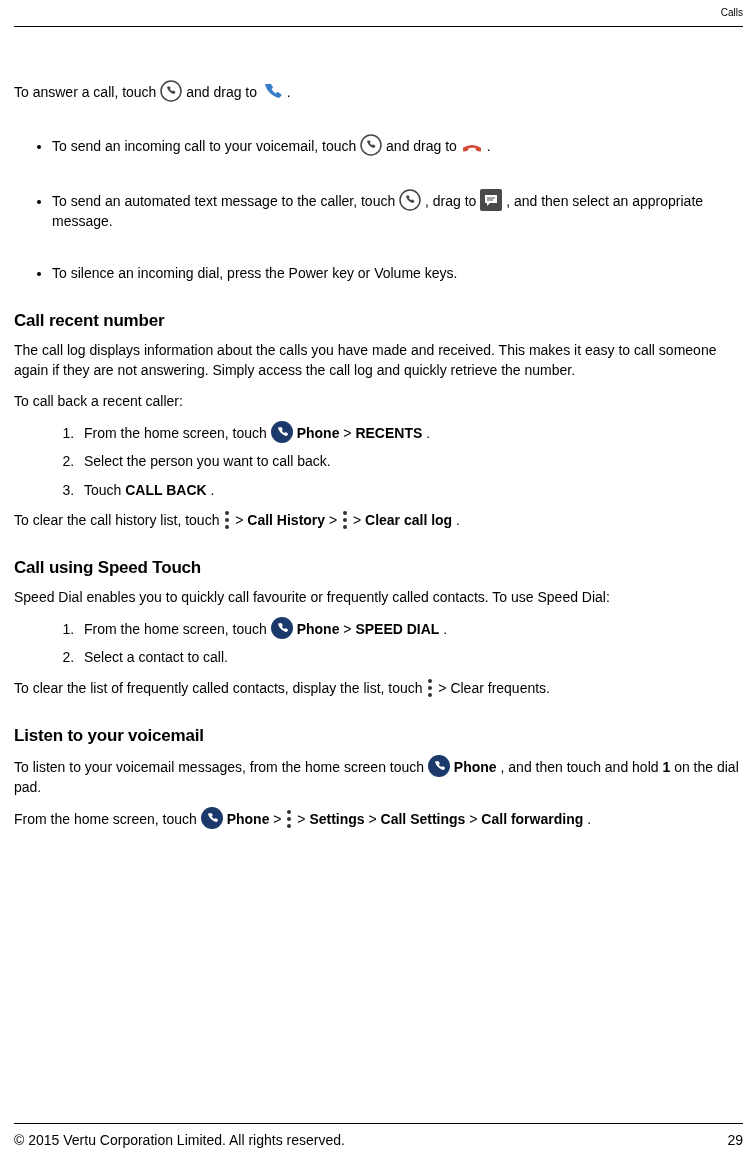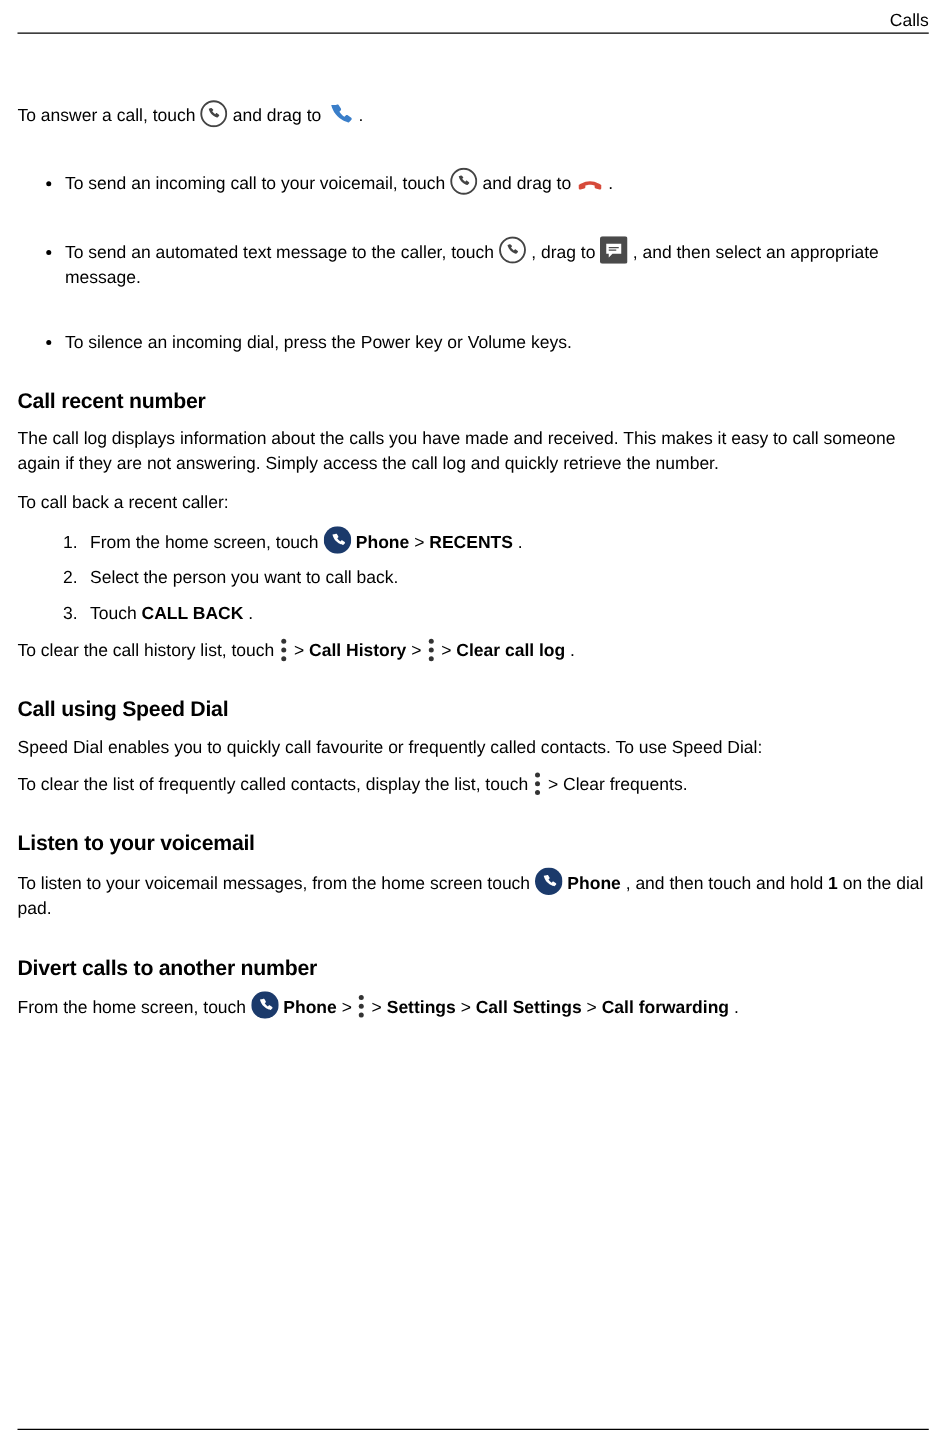--- a/index.html
+++ b/index.html
@@ -10,21 +10,21 @@
     position: relative;
     background: #fff;
     color: #000;
     font-size: 14px;
     line-height: 1.45;
   }
   .header-label {
     position: absolute;
     top: 6px;
     right: 12px;
-    font-size: 14px;
+    font-size: 10px;
   }
   .hr-top {
     position: absolute;
     top: 26px;
     left: 14px;
     right: 12px;
     border-top: 1px solid #000;
   }
   .content {
     position: absolute;
@@ -38,21 +38,21 @@
   .content h3 {
     font-size: 17px;
     font-weight: 700;
     margin-top: 26px;
     margin-bottom: 6px;
     letter-spacing: -0.2px;
   }
   ul.bul { list-style: disc; padding-left: 38px; margin-bottom: 10px; }
   ul.bul li { margin-bottom: 10px; margin-top: 32px; }
   ol.num { list-style: decimal; padding-left: 52px; margin-bottom: 10px; }
-  ol.num li { margin-bottom: 8px; padding-left: 6px; }
+  ol.num li { margin-bottom: 8px; padding-left: 6px; margin-left: 12px; }
   .b { font-weight: 700; }
   .icon {
     display: inline-block;
     vertical-align: -5px;
     line-height: 0;
   }
   .icon svg { display: block; }
   .footer {
     position: absolute;
     bottom: 12px;
@@ -176,22 +176,36 @@
     <span class="b">Call History</span>
     <span> &gt; </span>
     <span class="icon"><svg width="8" height="20">
           <use href="#ico-overflow"></use>
         </svg></span>
     <span> &gt; </span>
     <span class="b">Clear call log</span>
     <span>.</span>
   </p>
 
-  <h3>Call using Speed Dial</h3>
+  <h3>Call using Speed Touch</h3>
   <p>Speed Dial enables you to quickly call favourite or frequently called contacts. To use Speed Dial:</p>
+  <ol class="num">
+    <li>
+      <span>From the home screen, touch </span>
+      <span class="icon"><svg width="22" height="22">
+            <use href="#ico-phone-app"></use>
+          </svg></span>
+      <span> </span>
+      <span class="b">Phone</span>
+      <span> &gt; </span>
+      <span class="b">SPEED DIAL</span>
+      <span>.</span>
+    </li>
+    <li>Select a contact to call.</li>
+  </ol>
   <p>
     <span>To clear the list of frequently called contacts, display the list, touch </span>
     <span class="icon"><svg width="8" height="20">
           <use href="#ico-overflow"></use>
         </svg></span>
     <span> &gt; Clear frequents.</span>
   </p>
 
   <h3>Listen to your voicemail</h3>
   <p>
@@ -199,21 +213,20 @@
     <span class="icon"><svg width="22" height="22">
           <use href="#ico-phone-app"></use>
         </svg></span>
     <span> </span>
     <span class="b">Phone</span>
     <span>, and then touch and hold </span>
     <span class="b">1</span>
     <span> on the dial pad.</span>
   </p>
 
-  <h3>Divert calls to another number</h3>
   <p>
     <span>From the home screen, touch </span>
     <span class="icon"><svg width="22" height="22">
           <use href="#ico-phone-app"></use>
         </svg></span>
     <span> </span>
     <span class="b">Phone</span>
     <span> &gt; </span>
     <span class="icon"><svg width="8" height="20">
           <use href="#ico-overflow"></use>
@@ -224,13 +237,17 @@
     <span class="b">Call Settings</span>
     <span> &gt; </span>
     <span class="b">Call forwarding</span>
     <span>.</span>
   </p>
 
 </div>
 
 <div class="footer">
   <div class="footer-hr"></div>
+  <div class="footer-row">
+    <span>© 2015 Vertu Corporation Limited. All rights reserved.</span>
+    <span>29</span>
+  </div>
 </div>
 
 </body></html>

